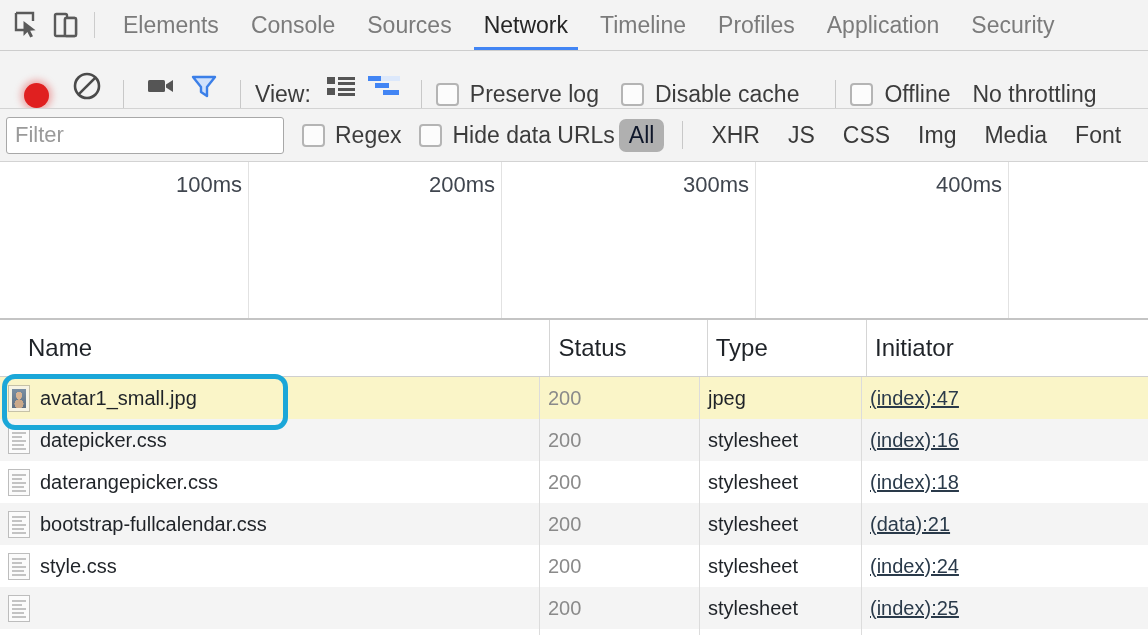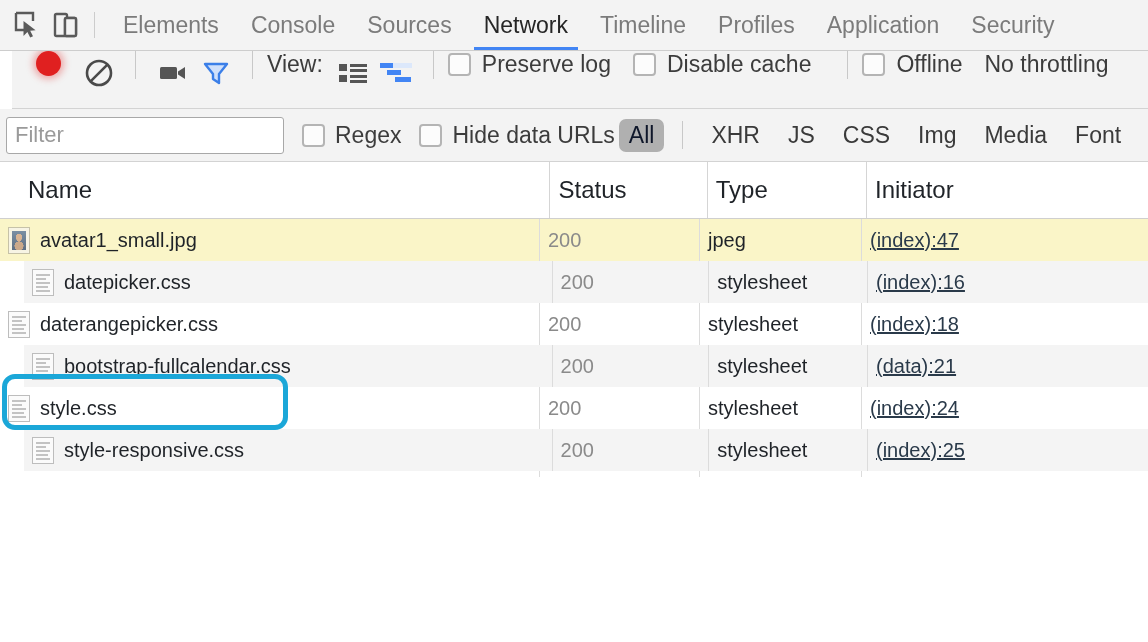--- a/index.html
+++ b/index.html
@@ -65,24 +65,23 @@
     background: #4285f4;
   }
 
   
   .toolbar {
     position: relative;
     height: 58px;
     background: #f3f3f3;
     border-bottom: 1px solid #d3d3d3;
     display: flex;
-    align-items: flex-start;
+    align-items: flex-end;
     padding-left: 10px;
     overflow: hidden;
-    margin-left: 12px;
   }
   .tb-sep {
     width: 1px; height: 28px;
     background: #c8c8c8;
     margin: 0 14px;
     flex: 0 0 auto;
   }
   .record-dot {
     width: 25px; height: 25px;
     border-radius: 50%;
@@ -237,21 +236,21 @@
   .c-type   { width: 162px; }
   .c-init   { width: 286px; border-right: none; }
 
   .trow {
     display: flex;
     height: 42px;
     align-items: stretch;
     cursor: pointer;
   }
   .trow.odd  { background: #ffffff; }
-  .trow.even { background: #f4f4f4; margin-left: 24px; }
+  .trow.even { background: #f4f4f4; }
   .trow.selected { background: #faf5c8; }
   .td {
     display: flex;
     align-items: center;
     padding-left: 8px;
     border-right: 1px solid #dcdcdc;
     font-size: 20px;
     color: #1f2328;
     white-space: nowrap;
     overflow: hidden;
@@ -414,20 +413,30 @@
     <div class="fb-sep"></div>
     <div class="type-pill">XHR</div>
     <div class="type-pill">JS</div>
     <div class="type-pill">CSS</div>
     <div class="type-pill">Img</div>
     <div class="type-pill">Media</div>
     <div class="type-pill">Font</div>
     <div class="type-pill">Doc</div>
   </div>
 
+  <div class="overview">
+    <div class="ov-tick" style="left:248px"></div>
+    <div class="ov-tick" style="left:501px"></div>
+    <div class="ov-tick" style="left:755px"></div>
+    <div class="ov-tick" style="left:1008px"></div>
+    <div class="ov-label" style="left:248px">100ms</div>
+    <div class="ov-label" style="left:501px">200ms</div>
+    <div class="ov-label" style="left:755px">300ms</div>
+    <div class="ov-label" style="left:1008px">400ms</div>
+  </div>
 
   <div class="table">
     <div class="thead">
       <div class="th c-name">Name</div>
       <div class="th c-status">Status</div>
       <div class="th c-type">Type</div>
       <div class="th c-init">Initiator</div>
     </div>
 
     <div class="trow selected">
@@ -518,21 +527,20 @@
 
     <div class="trow even">
       <div class="td c-name name-cell">
         <span class="doc-icon">
             <i style="top:4px;width:14px"></i>
             <i style="top:8px;width:10px"></i>
             <i style="top:12px;width:14px"></i>
             <i style="top:16px;width:12px"></i>
             <i style="top:20px;width:14px"></i>
           </span>
-        <span class="fname">style-responsive.css</span>
       </div>
       <div class="td c-status td-status">200</div>
       <div class="td c-type">stylesheet</div>
       <div class="td c-init td-init">
           <a>(index):25</a>
         </div>
     </div>
 
     <div class="trow odd">
       <div class="td c-name name-cell">

